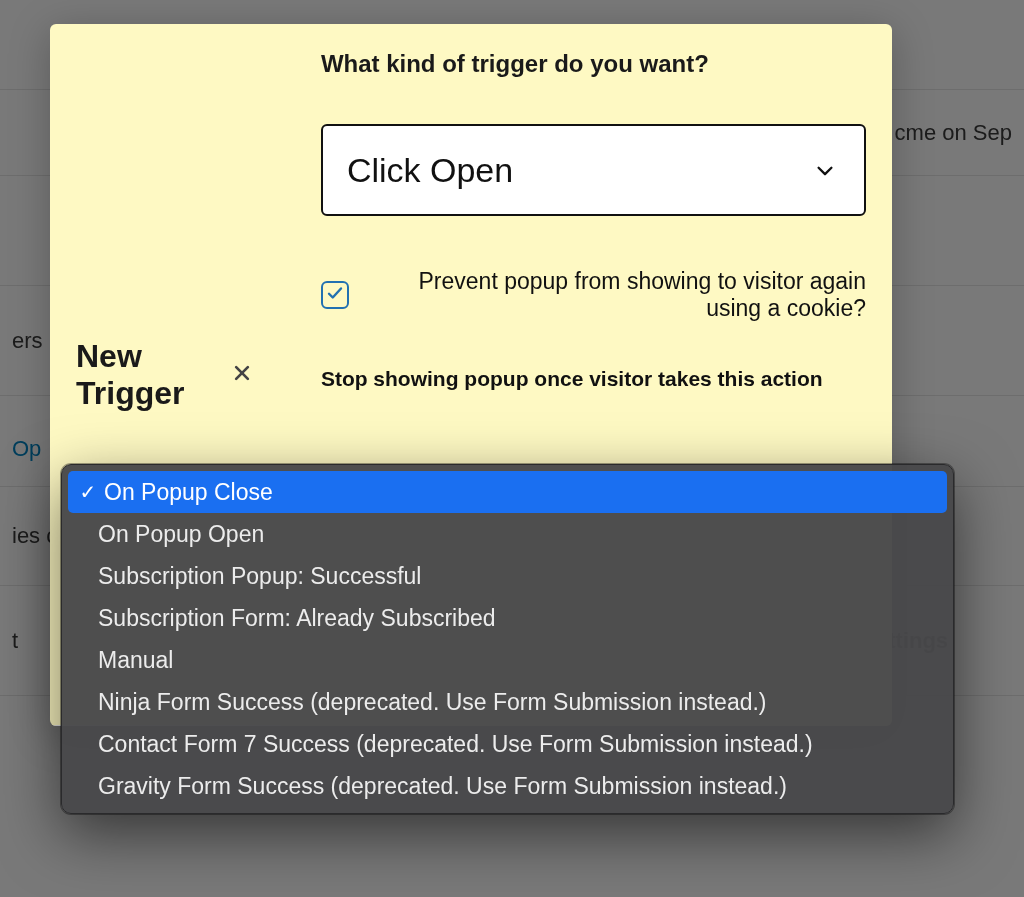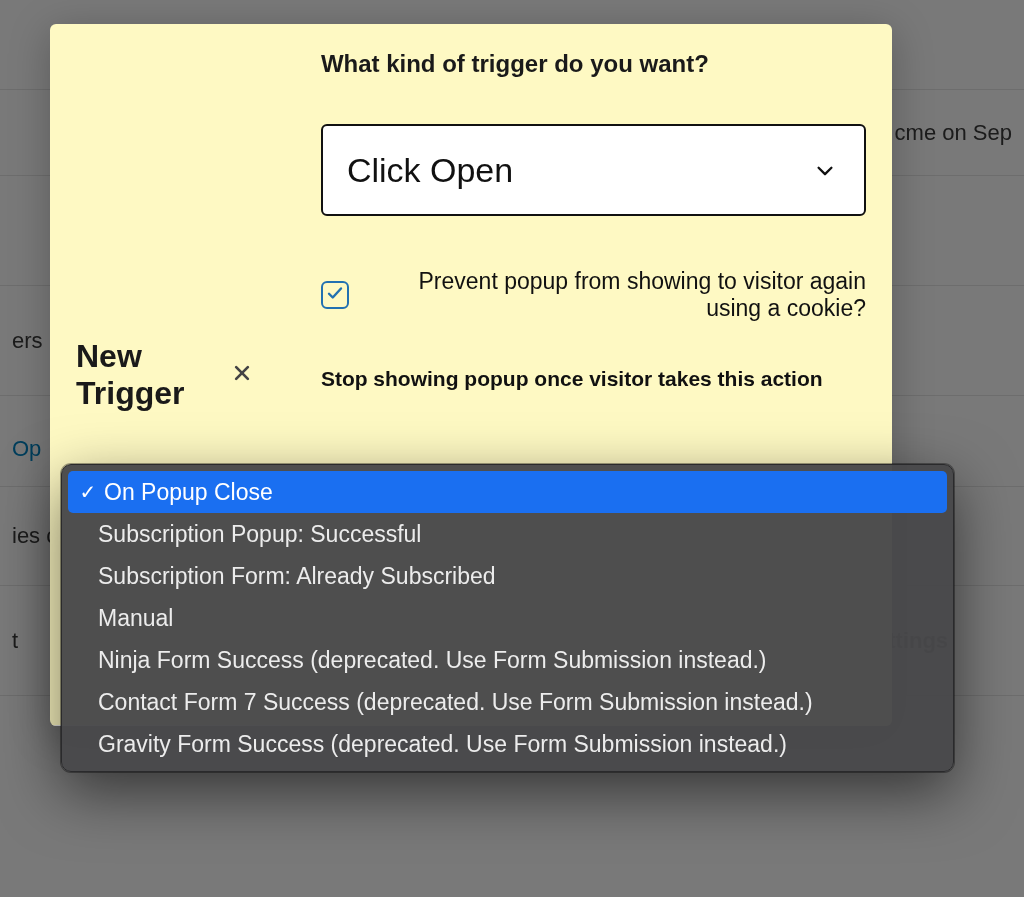--- a/index.html
+++ b/index.html
@@ -258,20 +258,24 @@
   </div>
 </div>
 
 <div class="dropdown" id="dropdown">
     <div class="option selected">
       <span class="tick">✓</span>
       <span>On Popup Close</span>
     </div>
     <div class="option">
       <span class="tick"></span>
+      <span>On Popup Open</span>
+    </div>
+    <div class="option">
+      <span class="tick"></span>
       <span>Subscription Popup: Successful</span>
     </div>
     <div class="option">
       <span class="tick"></span>
       <span>Subscription Form: Already Subscribed</span>
     </div>
     <div class="option">
       <span class="tick"></span>
       <span>Manual</span>
     </div>

